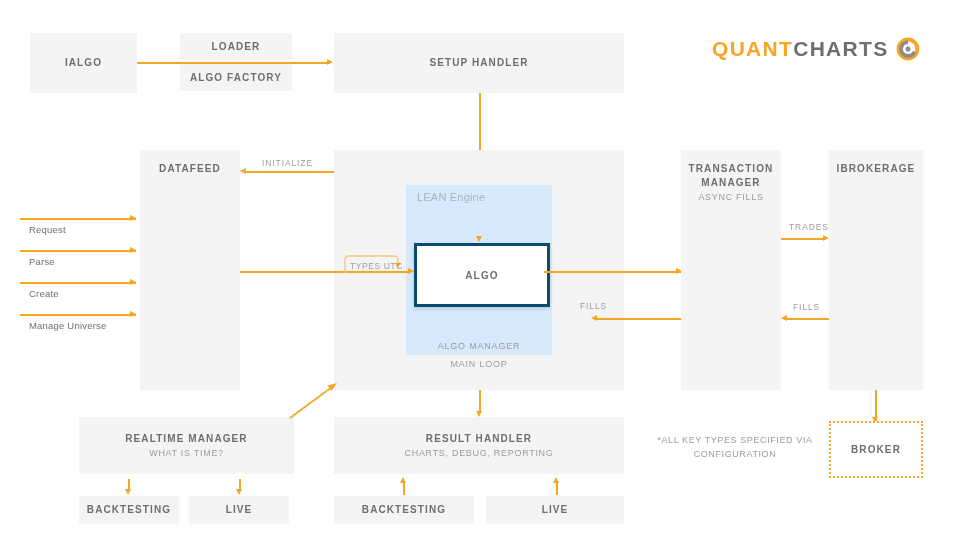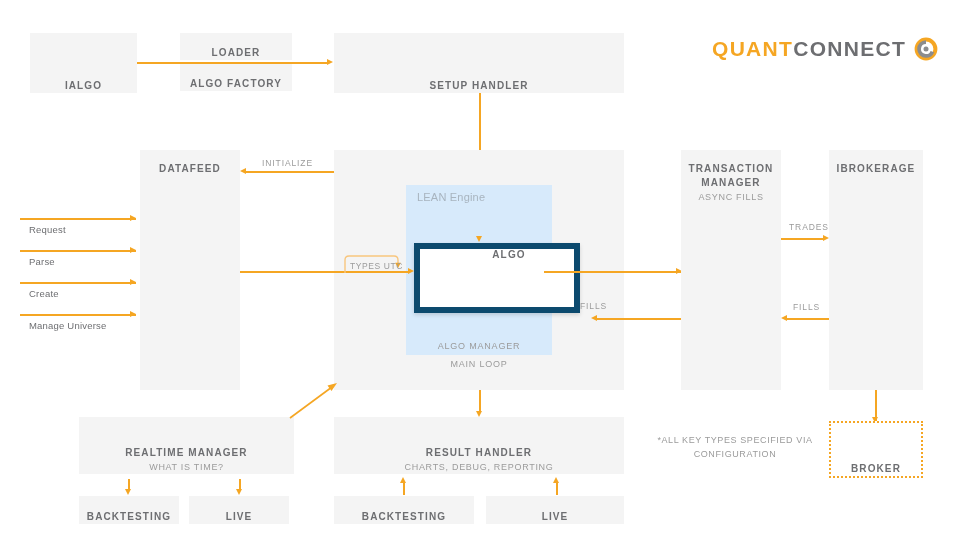--- a/index.html
+++ b/index.html
@@ -16,21 +16,21 @@
     height: 540px;
     background: #ffffff;
     overflow: hidden;
   }
   .box {
     position: absolute;
     background: #f4f4f4;
     display: flex;
     flex-direction: column;
     align-items: center;
-    justify-content: flex-end;
+    justify-content: center;
     box-sizing: border-box;
   }
   .box .title {
     color: #6d6e71;
     font-weight: bold;
     font-size: 10px;
     letter-spacing: 1.1px;
     text-align: center;
     line-height: 14px;
     text-transform: uppercase;
@@ -59,26 +59,25 @@
   }
   .lean-label {
     position: absolute;
     color: #a8b4bf;
     font-size: 11px;
     letter-spacing: 0.2px;
   }
   .algo-box {
     position: absolute;
     background: #ffffff;
-    border: 6px solid #0c4a6e;
+    border: 3px solid #0c4a6e;
     box-shadow: 0 2px 4px rgba(0,0,0,0.14);
     display: flex;
-    align-items: flex-start;
+    align-items: center;
     justify-content: center;
-    padding-left: 24px;
   }
   .algo-box .title {
     color: #6d6e71;
     font-weight: bold;
     font-size: 10px;
     letter-spacing: 1.2px;
   }
   .sub-center {
     position: absolute;
     color: #9b9b9b;
@@ -163,21 +162,21 @@
   .logo .c { color: #6d6e71; }
   .logo .mark { margin-left: 7px; display:flex; align-items:center; }
 </style>
 </head>
 <body>
 
 <div id="canvas">
 
   <div class="logo" style="left:712px; top:36px;">
     <span class="word q">QUANT</span>
-    <span class="word c">CONNECT</span>
+    <span class="word c">CHARTS</span>
     <span class="mark">
       <svg width="26" height="26" viewBox="0 0 26 26">
         <path d="M13 1.6 A11.4 11.4 0 1 1 13 24.4 A11.4 11.4 0 1 1 13 1.6 Z
                  M13 5.6 A7.4 7.4 0 1 0 13 20.4 A7.4 7.4 0 1 0 13 5.6 Z" fill="#f5a623" fill-rule="evenodd"></path>
         <path d="M13 4.2 A8.8 8.8 0 0 0 13 21.8 A8.8 8.8 0 0 0 21.2 16.2
                  L17.6 14.9 A5 5 0 1 1 13 8 Z" fill="#8b8c8e"></path>
         <circle cx="13" cy="13" r="2.5" fill="#8b8c8e"></circle>
       </svg>
     </span>
   </div>

